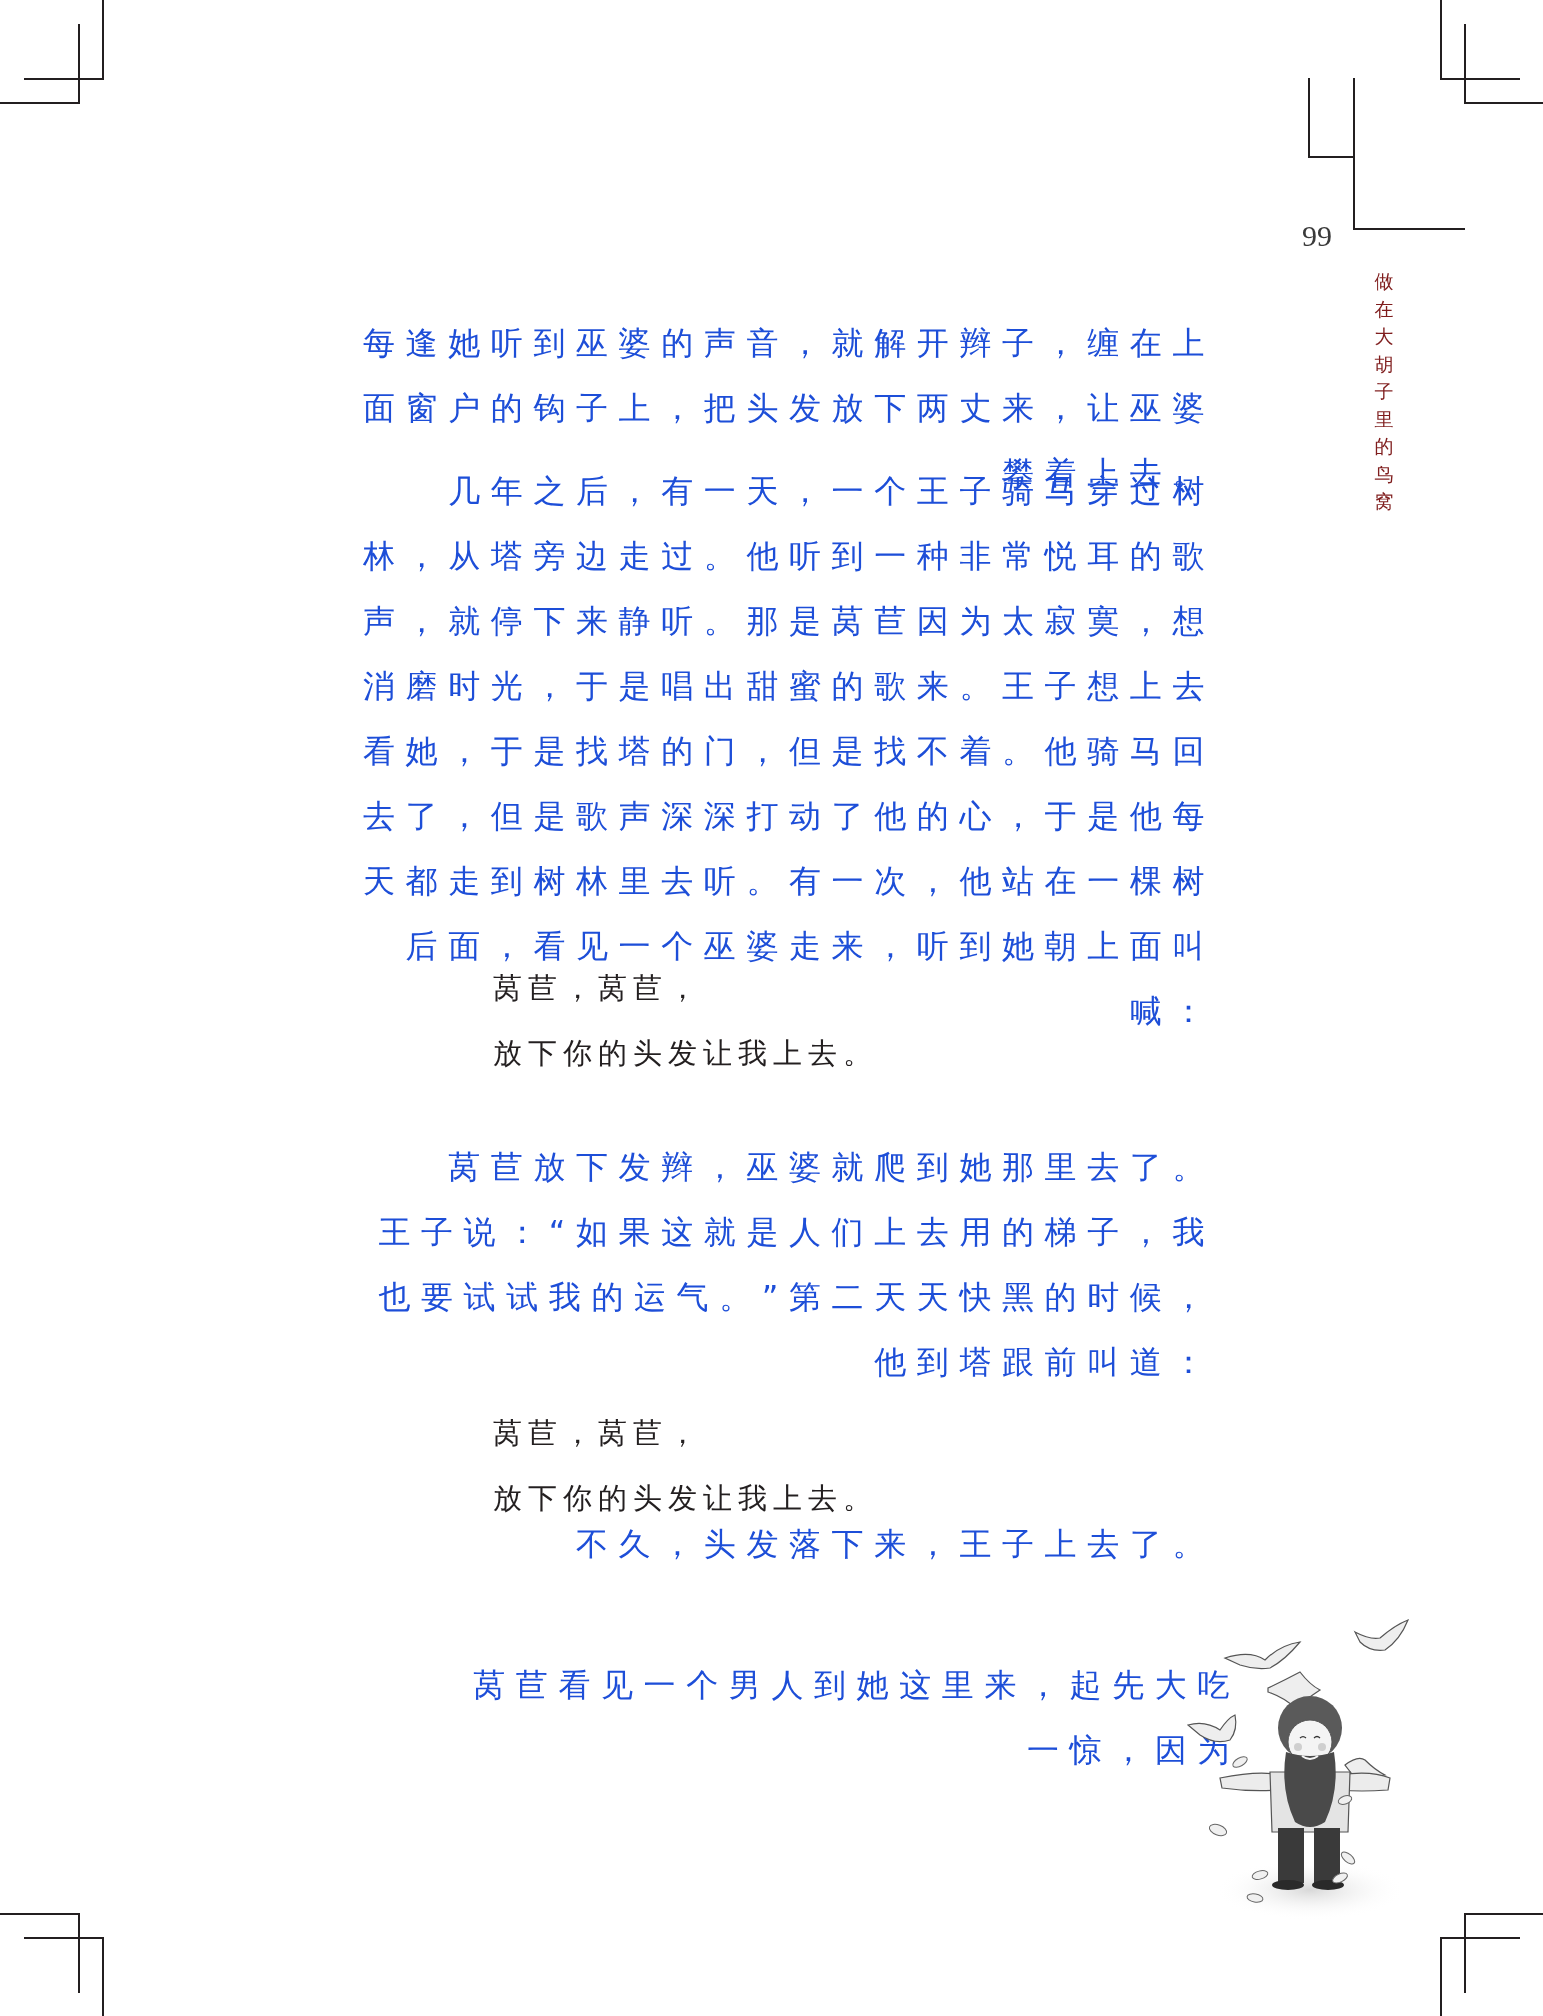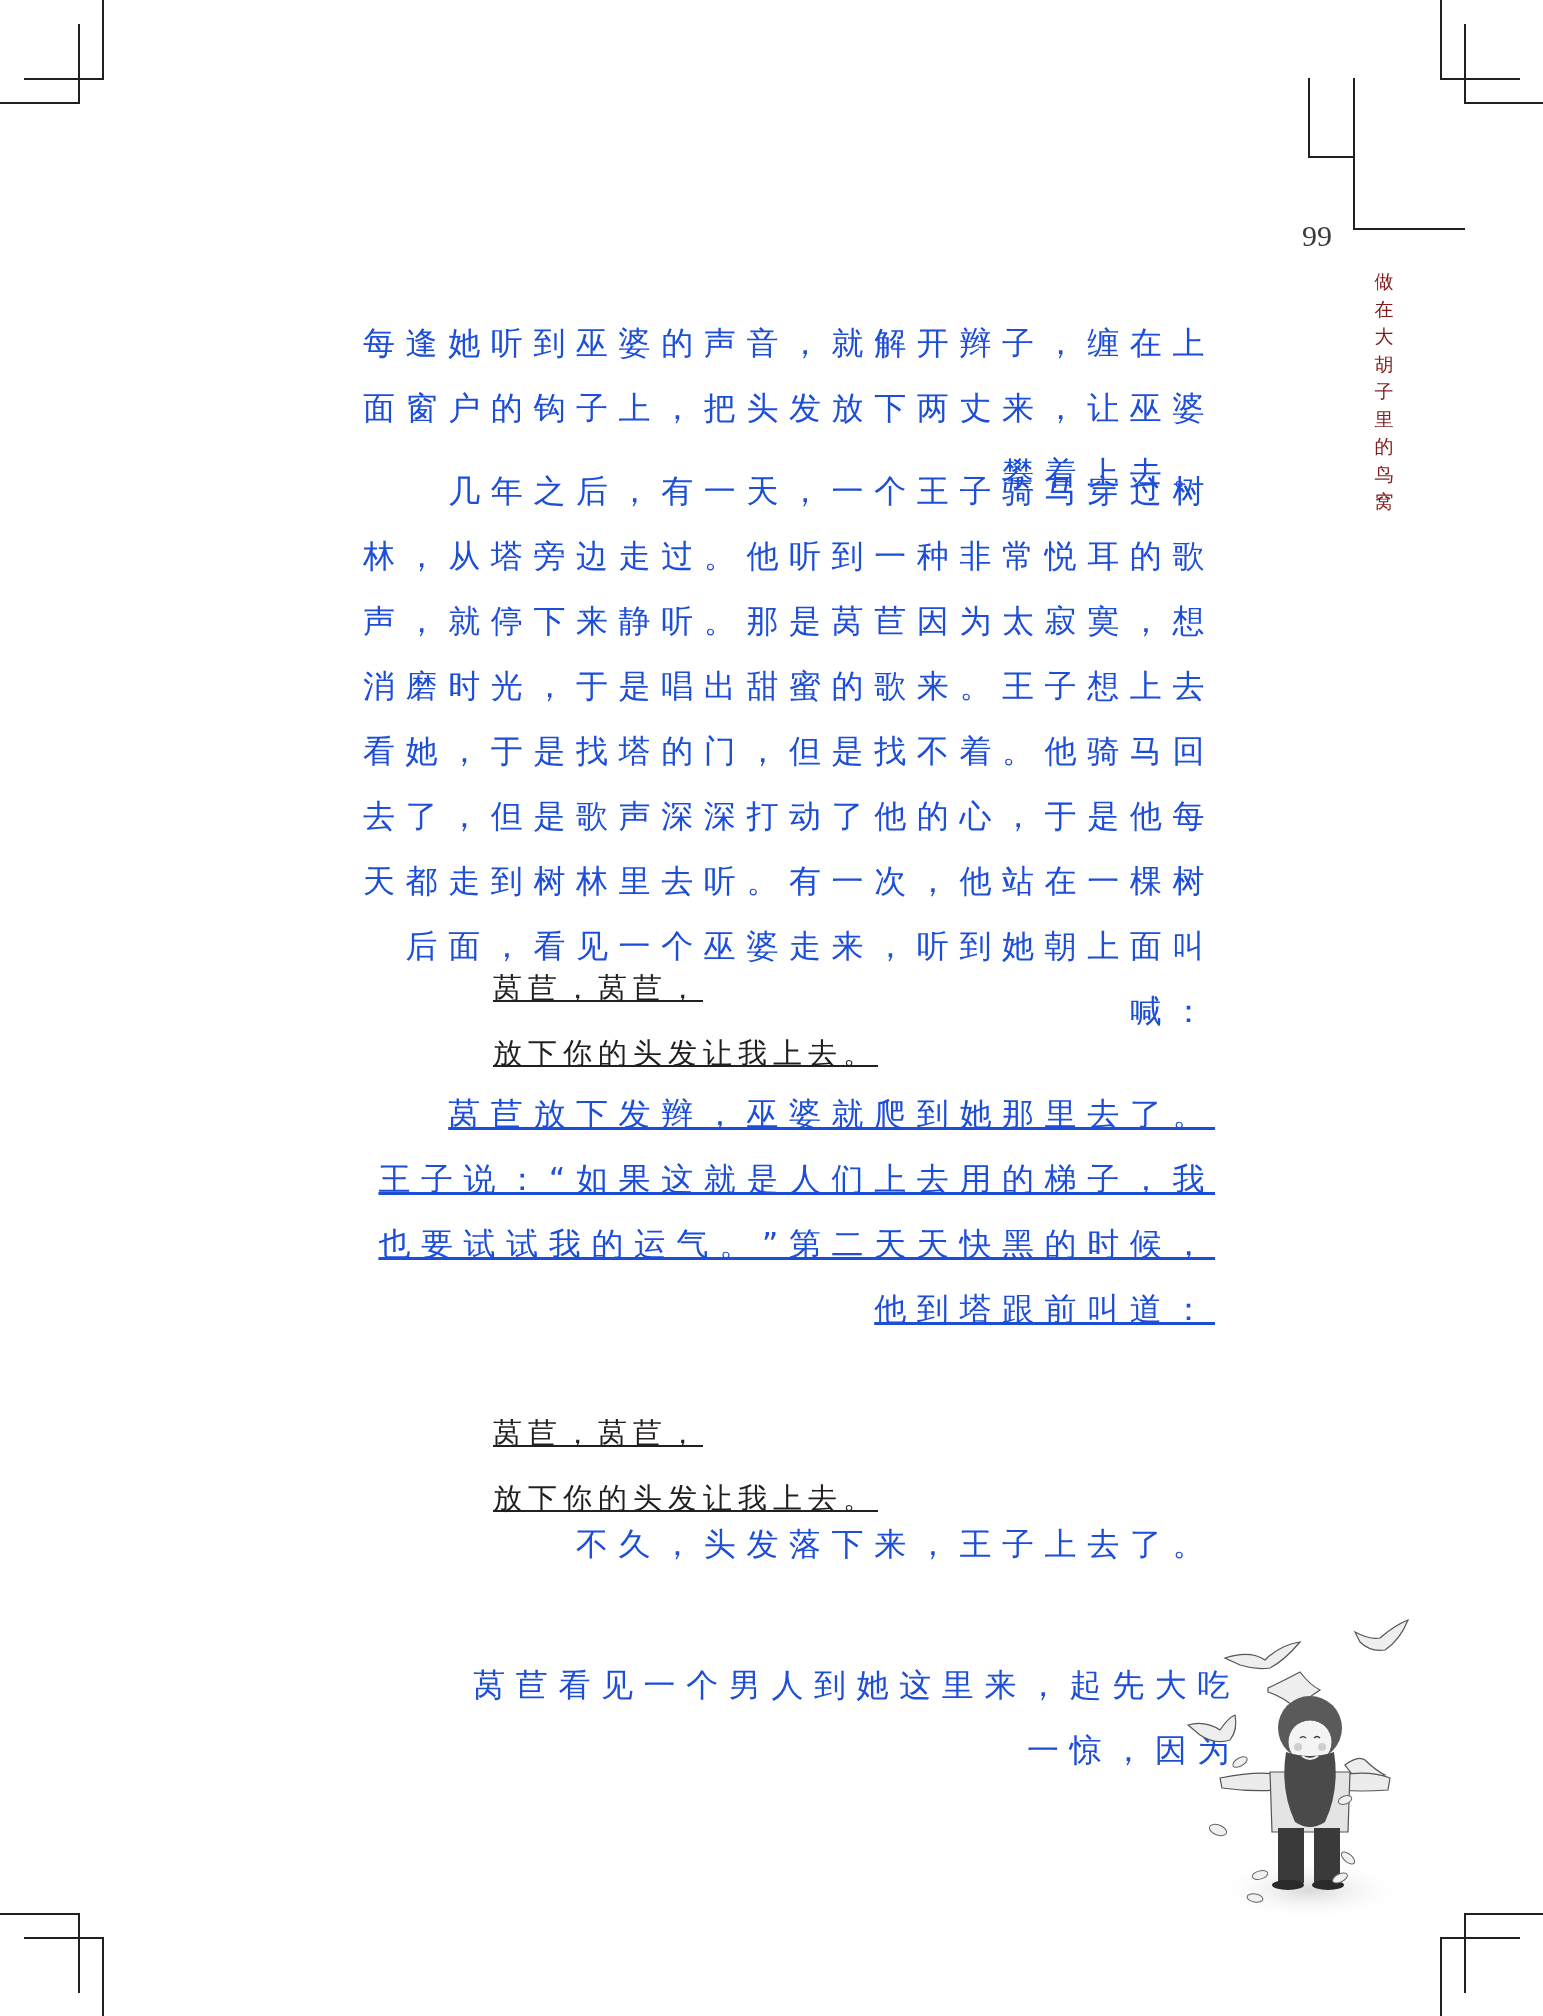--- a/index.html
+++ b/index.html
@@ -18,21 +18,21 @@
     position: absolute; left: 355px; width: 860px;
     font-family: "DejaVu Sans", "Liberation Sans", sans-serif; font-size: 32px;
     line-height: 65px; letter-spacing: 10.6px; color: #1d4ed8; margin: 0; text-align: right;
   }
   .indent { text-indent: 85px; }
   .verse {
     position: absolute; left: 493px;
     font-family: "DejaVu Serif", "Liberation Serif", serif; font-size: 29px;
     line-height: 65px; letter-spacing: 6px; color: #231f20;
   }
-  .verse div { white-space: nowrap; text-decoration: underline; }
+  .verse div { white-space: nowrap; }
   .illustration { position: absolute; left: 1180px; top: 1600px; width: 260px; height: 340px; }
 </style>
 </head>
 <body>
 
 <div>
   <div class="line" style="left:102px; top:0; width:2px; height:78px;"></div>
   <div class="line" style="left:24px; top:78px; width:80px; height:2px;"></div>
   <div class="line" style="left:78px; top:24px; width:2px; height:78px;"></div>
   <div class="line" style="left:0; top:102px; width:80px; height:2px;"></div>
@@ -71,21 +71,21 @@
 <div class="running-head">做在大胡子里的鸟窝</div>
 
 <p class="body-text" style="top:311px;">每逢她听到巫婆的声音，就解开辫子，缠在上面窗户的钩子上，把头发放下两丈来，让巫婆攀着上去。</p>
 <p class="body-text indent" style="top:459px;">几年之后，有一天，一个王子骑马穿过树林，从塔旁边走过。他听到一种非常悦耳的歌声，就停下来静听。那是莴苣因为太寂寞，想消磨时光，于是唱出甜蜜的歌来。王子想上去看她，于是找塔的门，但是找不着。他骑马回去了，但是歌声深深打动了他的心，于是他每天都走到树林里去听。有一次，他站在一棵树后面，看见一个巫婆走来，听到她朝上面叫喊：</p>
 
 <div class="verse" style="top:956px;">
   <div>莴苣，莴苣，</div>
   <div>放下你的头发让我上去。</div>
 </div>
 
-<p class="body-text indent" style="top:1082px;text-decoration:underline;">莴苣放下发辫，巫婆就爬到她那里去了。王子说：“如果这就是人们上去用的梯子，我也要试试我的运气。”第二天天快黑的时候，他到塔跟前叫道：</p>
+<p class="body-text indent" style="top:1135px;">莴苣放下发辫，巫婆就爬到她那里去了。王子说：“如果这就是人们上去用的梯子，我也要试试我的运气。”第二天天快黑的时候，他到塔跟前叫道：</p>
 
 <div class="verse" style="top:1401px;">
   <div>莴苣，莴苣，</div>
   <div>放下你的头发让我上去。</div>
 </div>
 
 <p class="body-text indent" style="top:1512px;">不久，头发落下来，王子上去了。</p>
 <p class="body-text indent" style="top:1653px;margin-left:25px;">莴苣看见一个男人到她这里来，起先大吃一惊，因为</p>
 
 <div class="illustration">

